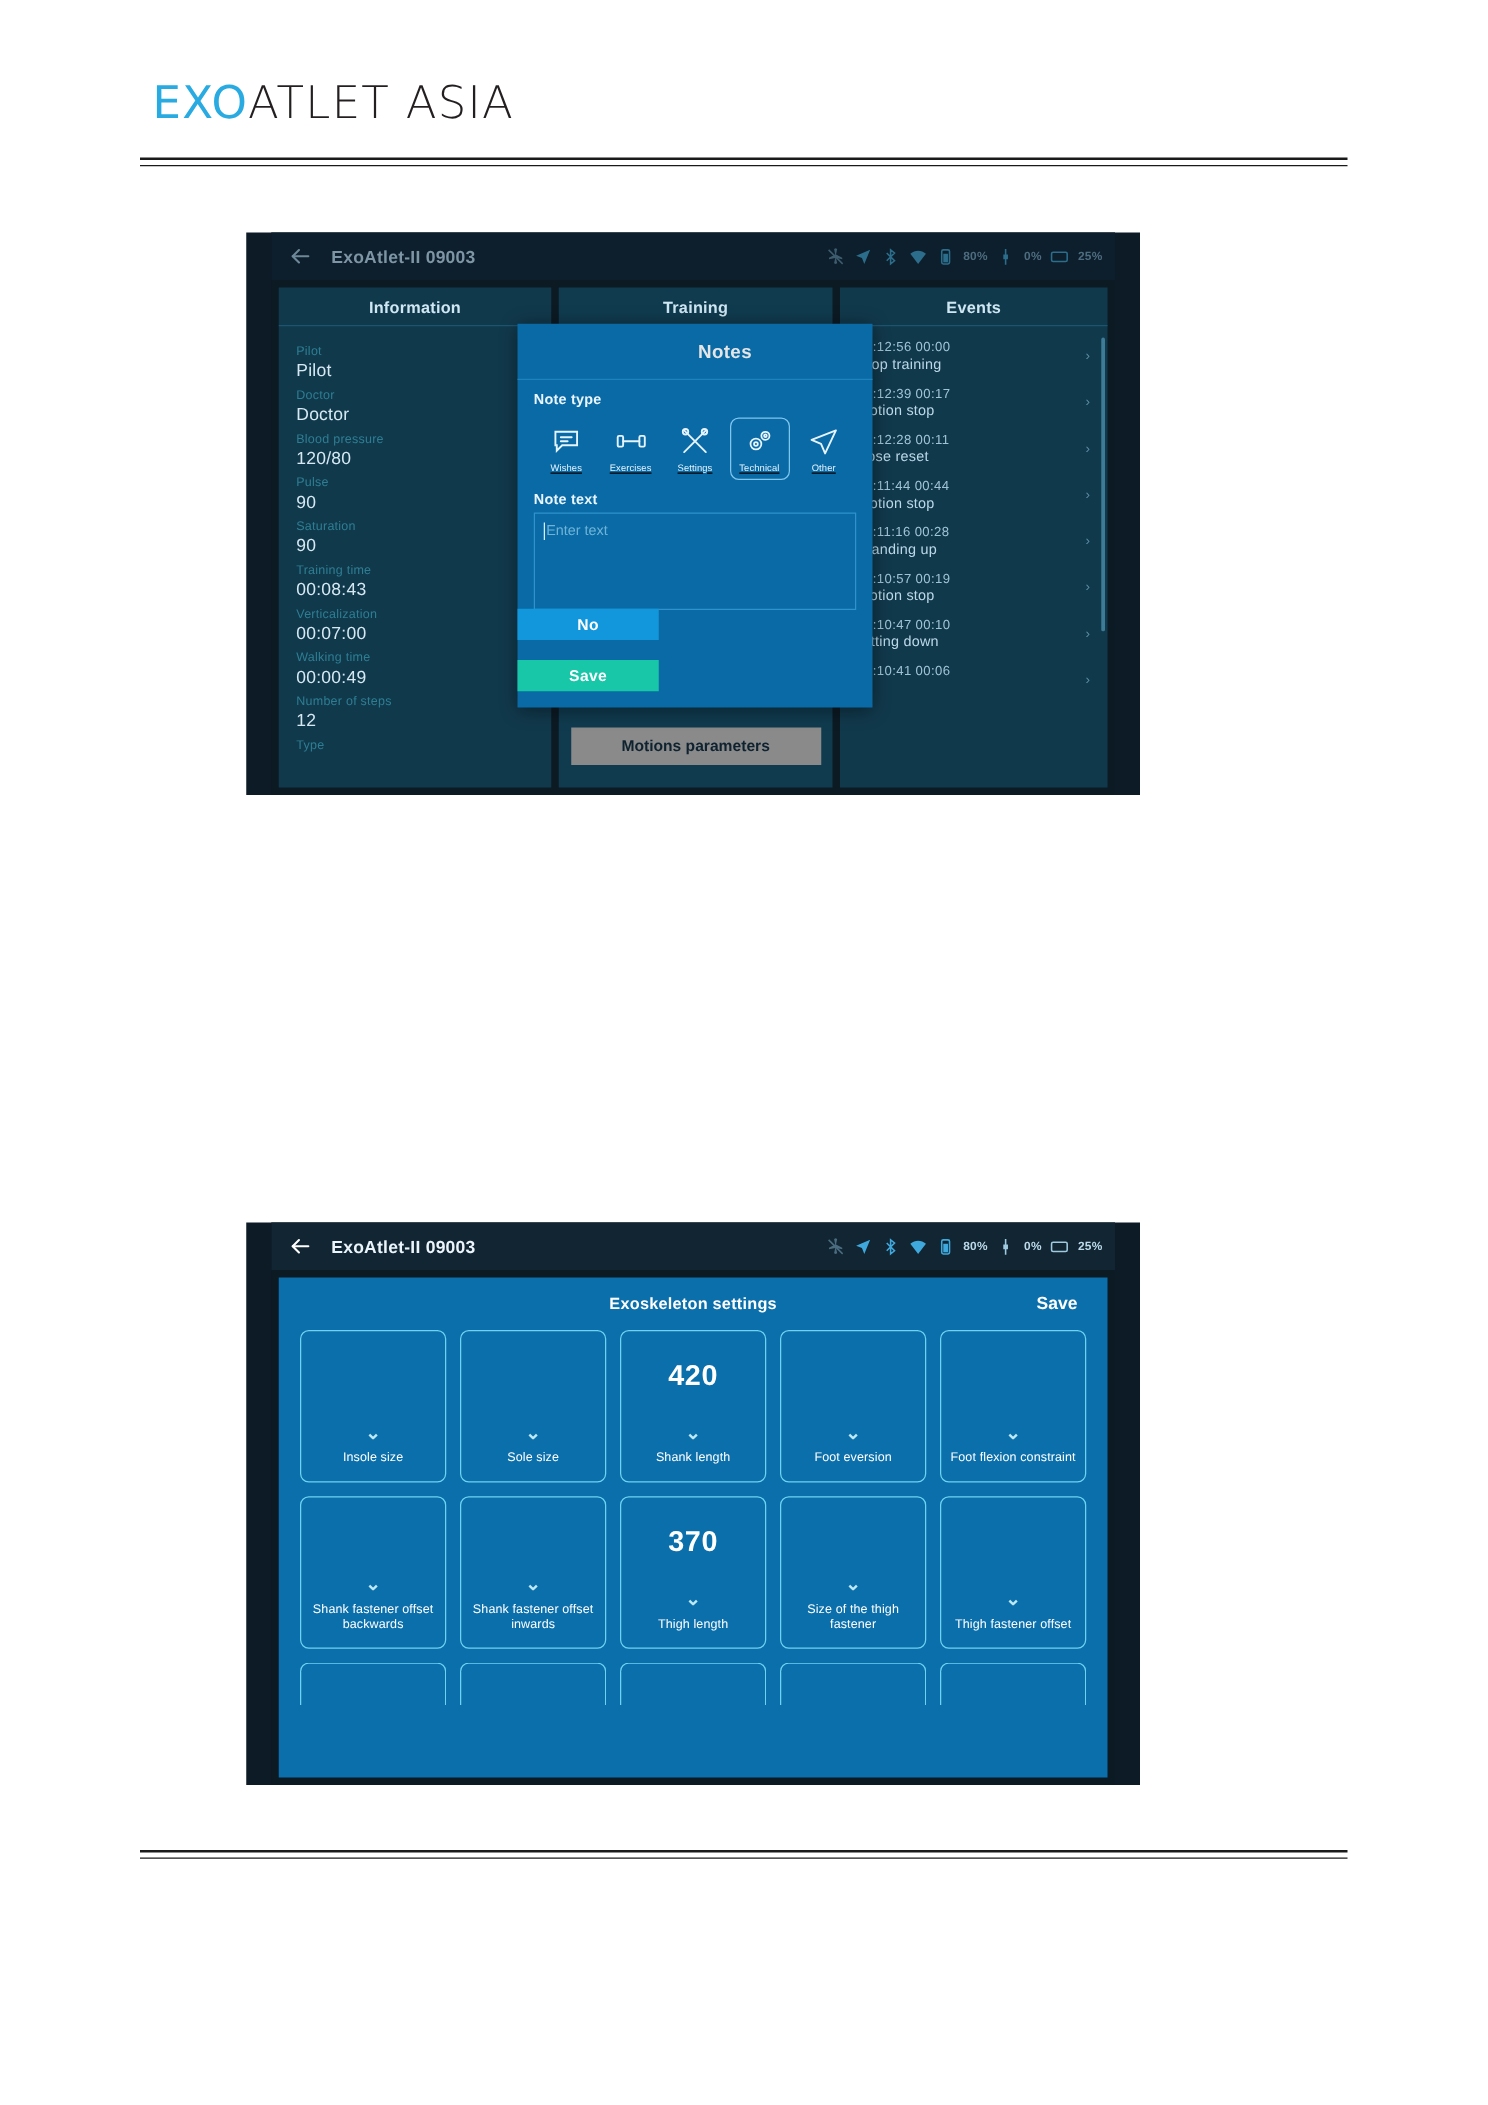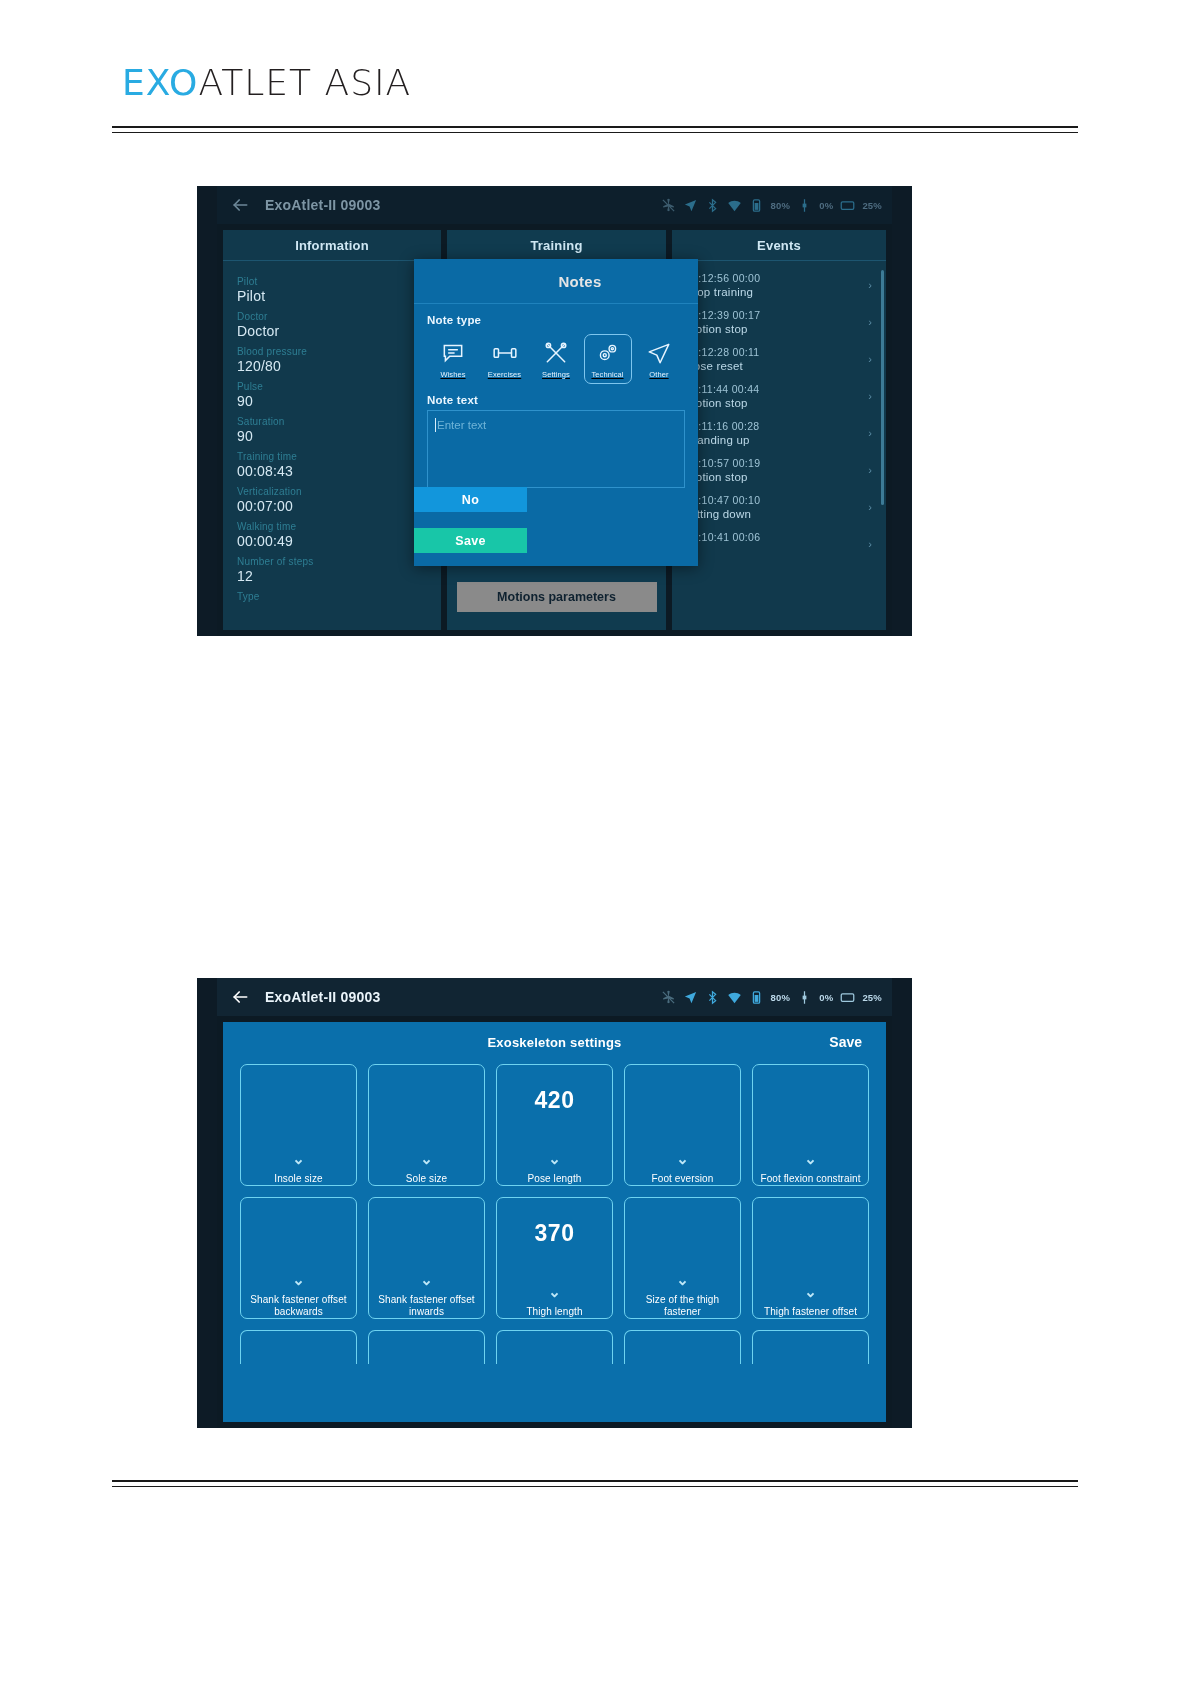--- a/index.html
+++ b/index.html
@@ -199,21 +199,21 @@
     position:absolute;right:24px;top:12px;color:#ffffff;font-size:14px;font-weight:bold;
   }
   .grid{
     display:grid;grid-template-columns:repeat(5,1fr);
     gap:11px;padding:0 17px;
   }
   .cell{
     height:122px;border:1px solid #6fd3f0;border-radius:7px;
     position:relative;box-sizing:border-box;
     display:flex;flex-direction:column;align-items:center;justify-content:flex-end;
-    padding-bottom:0;
+    padding-bottom:12px;
   }
   .cell .val{
     position:absolute;left:0;right:0;top:22px;text-align:center;
     color:#ffffff;font-size:23px;font-weight:bold;letter-spacing:0.5px;
   }
   .cell .chev{
     color:#bfe8f8;font-size:15px;line-height:1;margin-bottom:7px;font-weight:bold;
   }
   .cell .lab{
     color:#ffffff;font-size:10px;text-align:center;line-height:1.22;
@@ -498,21 +498,21 @@
             <div class="lab">Insole size</div>
           </div>
           <div class="cell">
             <div class="val"></div>
             <div class="chev">⌄</div>
             <div class="lab">Sole size</div>
           </div>
           <div class="cell">
             <div class="val">420</div>
             <div class="chev">⌄</div>
-            <div class="lab">Pose length</div>
+            <div class="lab">Shank length</div>
           </div>
           <div class="cell">
             <div class="val"></div>
             <div class="chev">⌄</div>
             <div class="lab">Foot eversion</div>
           </div>
           <div class="cell">
             <div class="val"></div>
             <div class="chev">⌄</div>
             <div class="lab">Foot flexion constraint</div>

